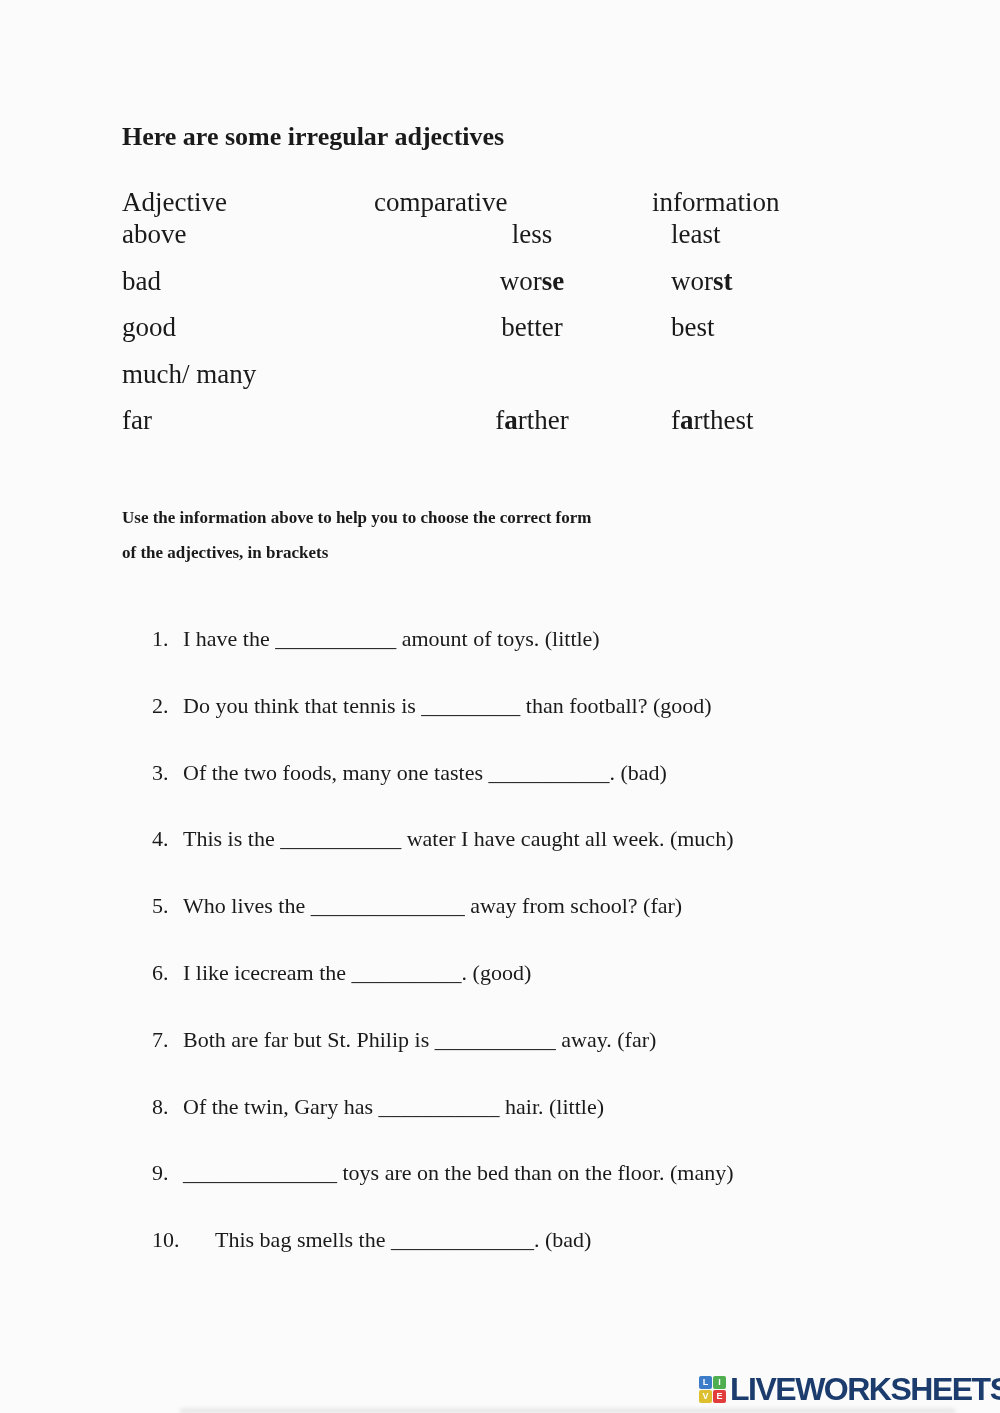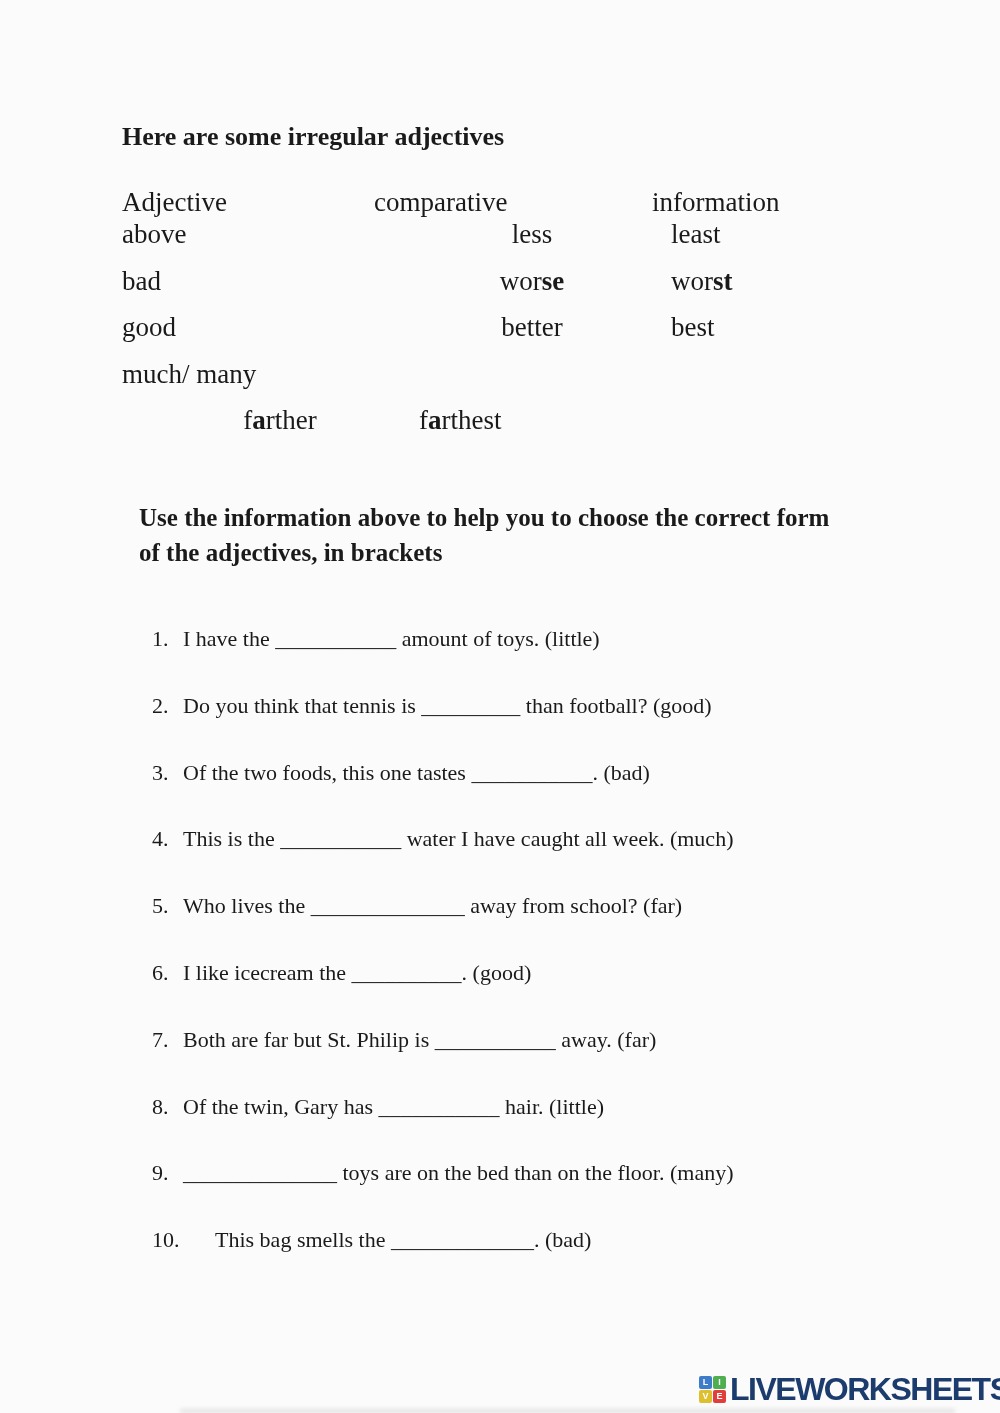--- a/index.html
+++ b/index.html
@@ -42,24 +42,23 @@
   .trow .c2 { padding-left: 38px; text-align: center; }
   .trow .c3 { padding-left: 19px; }
   .b { font-weight: 700; }
 
   
   .instructions {
     position: absolute;
     left: 122px;
     top: 500px;
     width: 790px;
-    font-size: 25px;
+    font-size: 17px;
     font-weight: 700;
     line-height: 35px;
-    margin-left: 17px;
   }
 
   
   .questions {
     position: absolute;
     left: 152px;
     top: 625px;
     width: 800px;
     font-size: 22px;
     line-height: 28px;
@@ -141,20 +140,21 @@
         </div>
         <div class="trow">
           <span class="cell c1"><span>good</span></span>
           <span class="cell c2"><span>better</span></span>
           <span class="cell c3"><span>best</span></span>
         </div>
         <div class="trow">
           <span class="cell c1"><span>much/ many</span></span>
         </div>
         <div class="trow">
+          <span class="cell c1"><span>far</span></span>
           <span class="cell c2"><span>f</span><span class="b">a</span><span>rther</span></span>
           <span class="cell c3"><span>f</span><span class="b">a</span><span>rthest</span></span>
         </div>
       </div>
   </div>
 
   <div class="instructions">
     <div>Use the information above to help you to choose the correct form</div>
     <div>of the adjectives, in brackets</div>
   </div>
@@ -163,21 +163,21 @@
       <div class="q">
         <span class="qnum">1.</span>
         <span class="qtext">I have the ___________ amount of toys. (little)</span>
       </div>
       <div class="q">
         <span class="qnum">2.</span>
         <span class="qtext">Do you think that tennis is _________ than football? (good)</span>
       </div>
       <div class="q">
         <span class="qnum">3.</span>
-        <span class="qtext">Of the two foods, this one tastes ___________. (bad)</span>
+        <span class="qtext">Of the two foods, many one tastes ___________. (bad)</span>
       </div>
       <div class="q">
         <span class="qnum">4.</span>
         <span class="qtext">This is the ___________ water I have caught all week. (much)</span>
       </div>
       <div class="q">
         <span class="qnum">5.</span>
         <span class="qtext">Who lives the ______________ away from school? (far)</span>
       </div>
       <div class="q">

